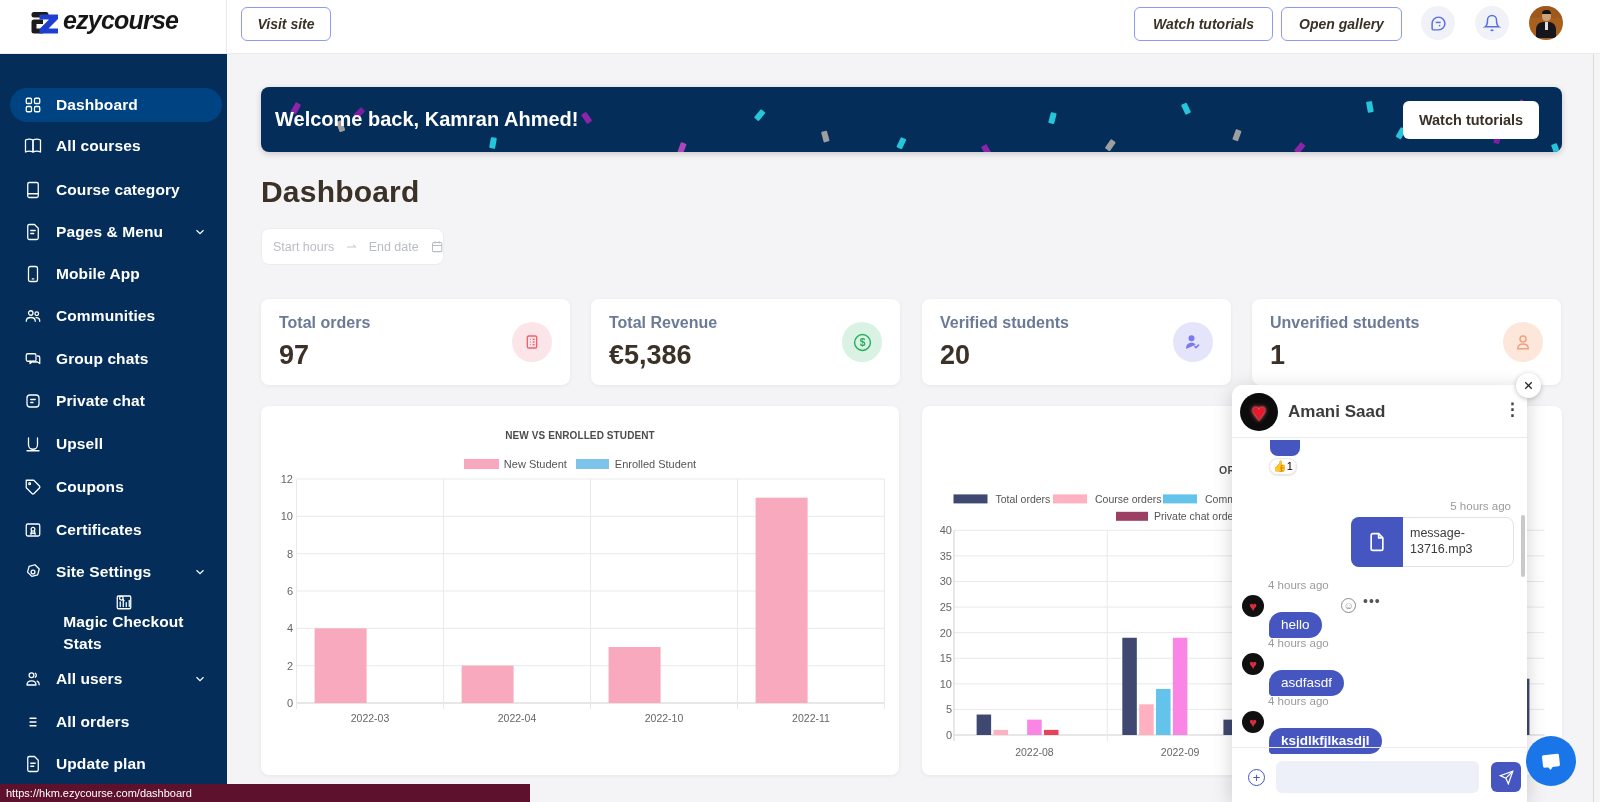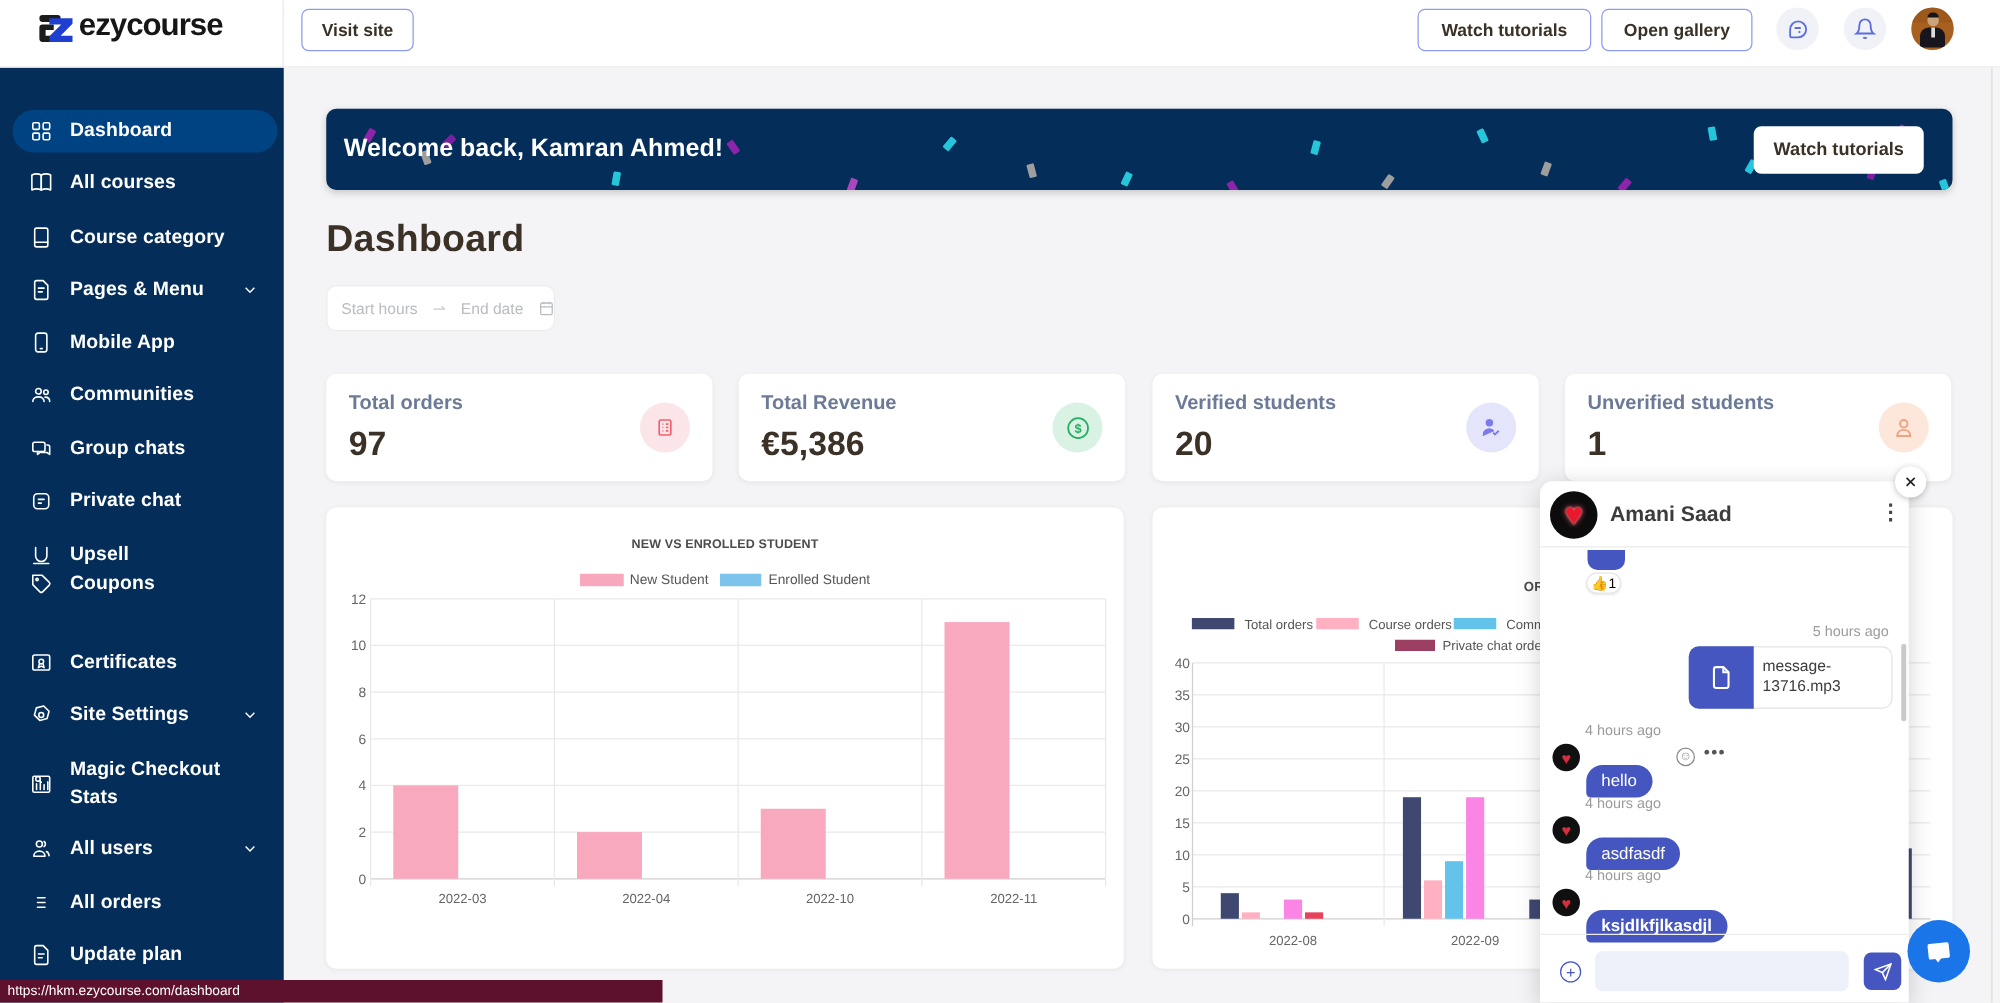--- a/index.html
+++ b/index.html
@@ -1,19 +1,19 @@
 <!DOCTYPE html>
 <html><head>
 <meta charset="utf-8">
 <style>
 * { margin:0; padding:0; box-sizing:border-box; }
 html,body { width:1600px; height:802px; overflow:hidden; background:#f4f4f6; font-family:"Liberation Sans",sans-serif; }
 
 
-#header { position:absolute; left:0; top:0; width:1600px; height:54px; background:#fff; border-bottom:1px solid #ebebeb; z-index:40; }
+#header { position:absolute; left:0; top:0; width:1600px; height:54px; background:#fff; border-bottom:1px solid #ebebeb; z-index:40;font-style:italic; }
 #logoarea { position:absolute; left:0; top:0; width:227px; height:54px; border-right:1px solid #e8e8e8; }
 #logotext { position:absolute; left:63px; top:6px; font-size:25px; font-weight:bold; color:#161616; letter-spacing:-0.8px; }
 .hbtn { position:absolute; top:7px; height:34px; border:1px solid #8d9bf0; border-radius:6px; background:#fff; color:#3a3126; font-weight:bold; font-size:14px; display:flex; align-items:center; justify-content:center; }
 .hcirc { position:absolute; top:6px; width:34px; height:34px; border-radius:50%; background:#f1f2f7; display:flex; align-items:center; justify-content:center; }
 
 
 #sidebar { position:absolute; left:0; top:54px; width:227px; height:748px; background:#042e59; z-index:30; }
 .nav { position:absolute; left:10px; width:213px; height:34px; display:flex; align-items:center; color:#fff; }
 .nav .ic { width:18px; height:18px; margin-left:14px; flex:0 0 18px; }
 .nav .tx { margin-left:14px; font-size:15.5px; font-weight:bold; letter-spacing:0.1px; white-space:nowrap; }
@@ -150,21 +150,21 @@
       </svg>
       <div class="tx" style="">Private chat</div>
     </div>
     <div class="nav" style="top:373px;height:34px;">
       <svg class="ic" viewBox="0 0 24 24" fill="none" stroke="#fff" stroke-width="1.7" stroke-linecap="round" stroke-linejoin="round">
         <path d="M6 4v9a6 6 0 0 0 12 0V4"></path>
         <line x1="4" y1="21" x2="20" y2="21"></line>
       </svg>
       <div class="tx" style="">Upsell</div>
     </div>
-    <div class="nav" style="top:396px;height:34px;">
+    <div class="nav" style="top:416px;height:34px;">
       <svg class="ic" viewBox="0 0 24 24" fill="none" stroke="#fff" stroke-width="1.7" stroke-linecap="round" stroke-linejoin="round">
         <path d="M20.6 13.4l-7.2 7.2a2 2 0 0 1-2.8 0L3 13V3h10l7.6 7.6a2 2 0 0 1 0 2.8z"></path>
         <circle cx="7.5" cy="7.5" r="1.2"></circle>
       </svg>
       <div class="tx" style="">Coupons</div>
     </div>
     <div class="nav" style="top:459px;height:34px;">
       <svg class="ic" viewBox="0 0 24 24" fill="none" stroke="#fff" stroke-width="1.7" stroke-linecap="round" stroke-linejoin="round">
         <rect x="3" y="4" width="18" height="16" rx="2"></rect>
         <circle cx="12" cy="11" r="2.5"></circle>
@@ -175,21 +175,21 @@
     <div class="nav" style="top:501px;height:34px;">
       <svg class="ic" viewBox="0 0 24 24" fill="none" stroke="#fff" stroke-width="1.7" stroke-linecap="round" stroke-linejoin="round">
         <path d="M12 2l7 4v8l-7 4-7-4V6z" transform="rotate(15 12 12)"></path>
         <circle cx="12" cy="12" r="2.6"></circle>
       </svg>
       <div class="tx" style="">Site Settings</div>
       <svg class="chev" width="14" height="14" viewBox="0 0 24 24" fill="none" stroke="#fff" stroke-width="2">
         <path d="M6 9l6 6 6-6"></path>
       </svg>
     </div>
-    <div class="nav" style="top:539px;height:68px;">
+    <div class="nav" style="top:539px;height:68px;flex-direction:column;">
       <svg class="ic" viewBox="0 0 24 24" fill="none" stroke="#fff" stroke-width="1.7" stroke-linecap="round" stroke-linejoin="round">
         <rect x="3" y="4" width="18" height="17" rx="1.5"></rect>
         <line x1="7" y1="18" x2="7" y2="12"></line>
         <line x1="11" y1="18" x2="11" y2="9"></line>
         <line x1="15" y1="18" x2="15" y2="13"></line>
         <line x1="19" y1="18" x2="19" y2="10"></line>
         <circle cx="8.5" cy="7" r="2.4"></circle>
         <line x1="10.2" y1="8.7" x2="12" y2="10.4"></line>
       </svg>
       <div class="tx" style="line-height:22px;white-space:normal;">Magic Checkout<br>Stats</div>

